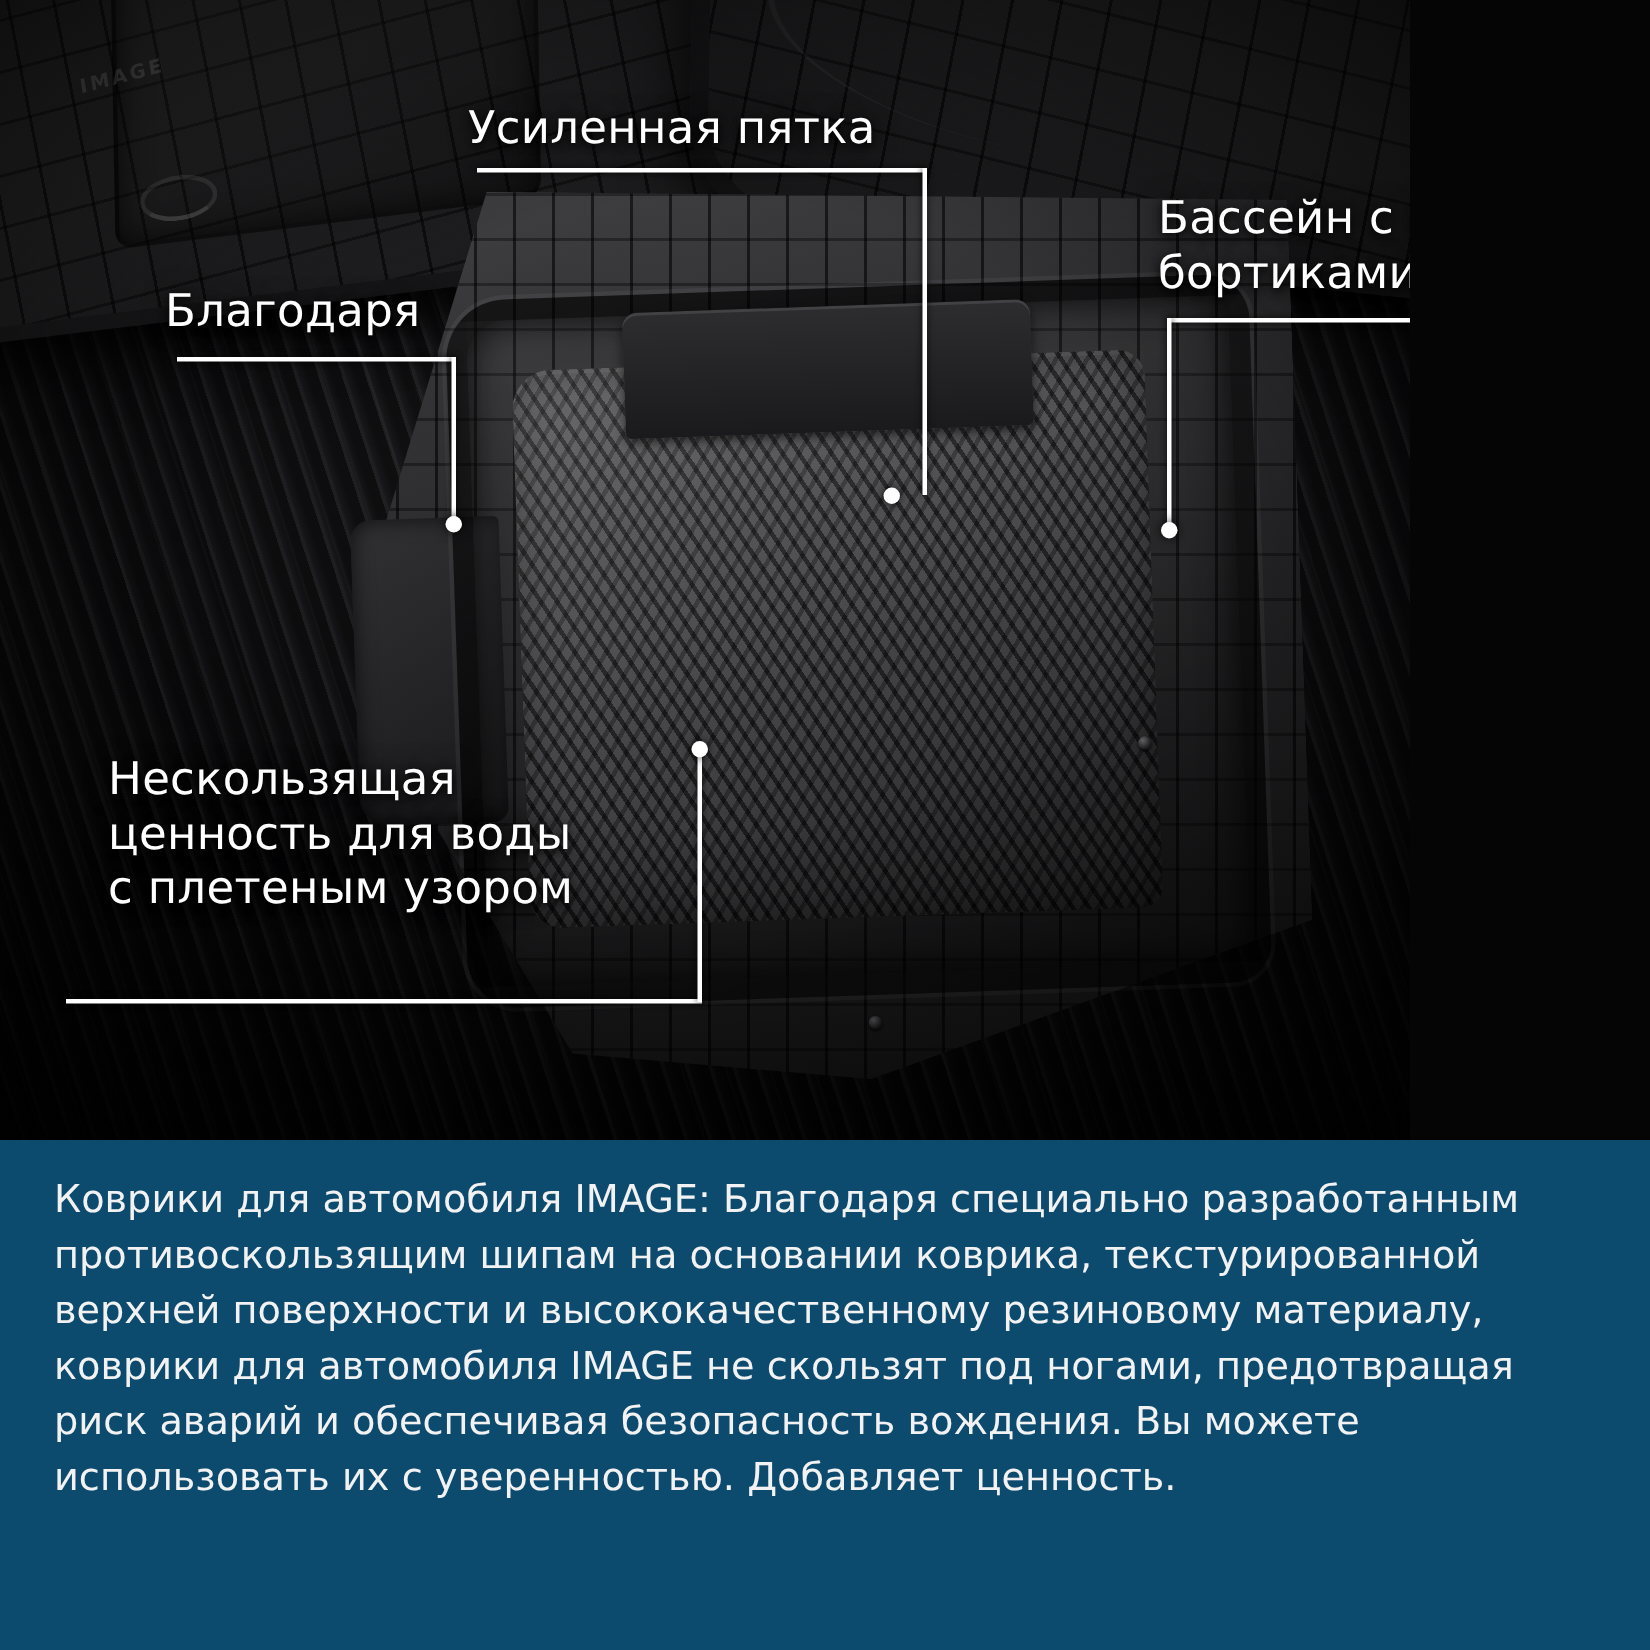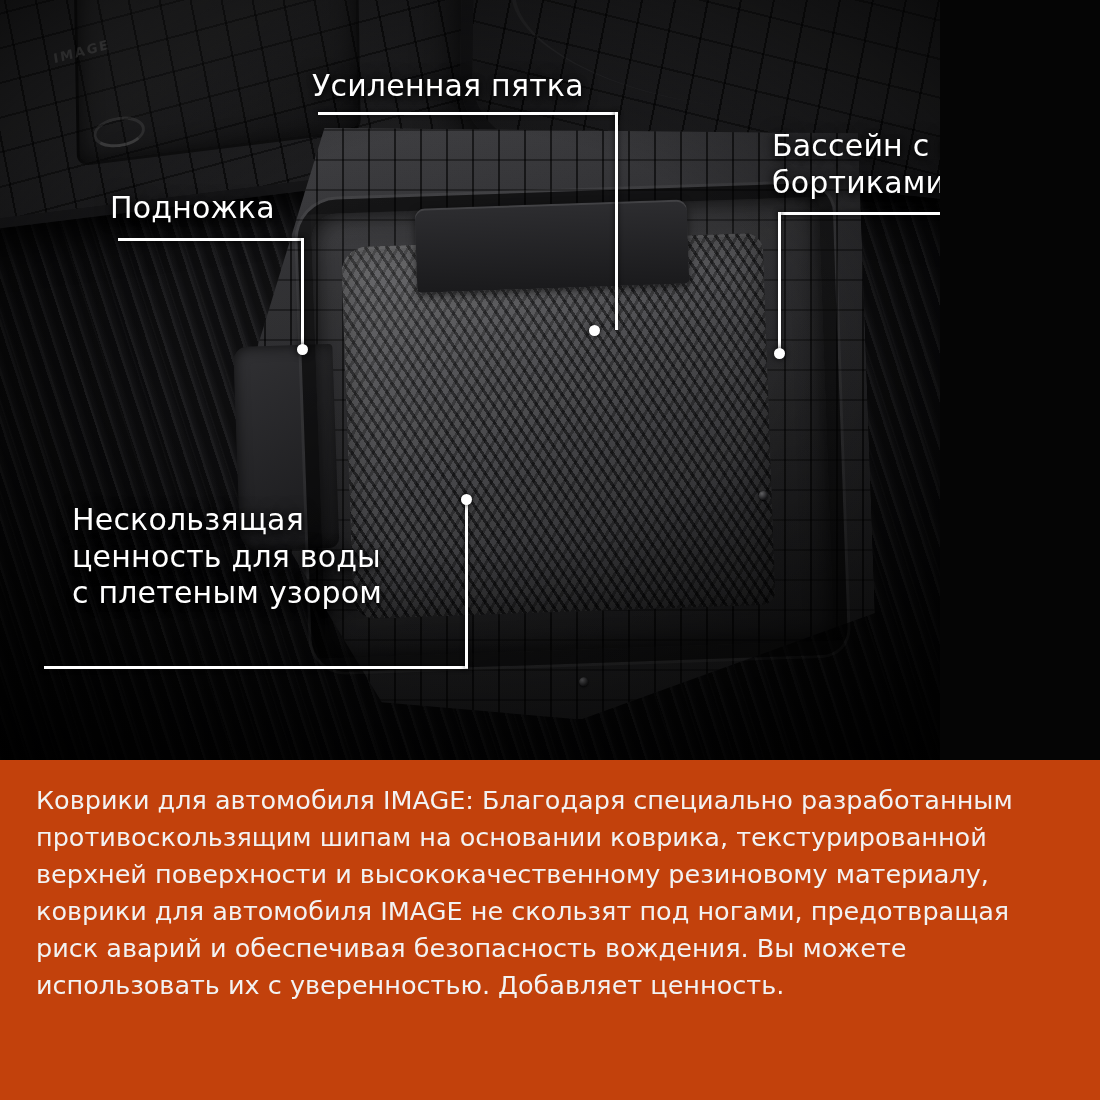--- a/index.html
+++ b/index.html
@@ -241,21 +241,21 @@
     border-radius: 50%;
     background: #fff;
     box-shadow: 0 0 7px rgba(0,0,0,.85);
   }
 
   
   .desc {
     position: absolute;
     left: 0; top: 760px;
     width: 1100px; height: 340px;
-    background: #c2410c;
+    background: #0c4a6e;
   }
   .desc p {
     margin: 0;
     padding: 22px 40px 0 36px;
     color: #f2f2f2;
     font-size: 25.5px;
     line-height: 1.45;
     font-weight: 400;
   }
 </style>
@@ -296,21 +296,21 @@
 
     <div class="vign"></div>
 
     <div class="label" id="label-heel">Усиленная пятка</div>
     <div class="leader">
       <div class="ln" style="left:318px; top:112px; width:300px; height:3px;"></div>
       <div class="ln" style="left:615px; top:112px; width:3px; height:218px;"></div>
       <div class="dot" style="left:589px; top:325px;"></div>
     </div>
 
-    <div class="label" id="label-step">Подножка</div>
+    <div class="label" id="label-step">Благодаря</div>
     <div class="leader">
       <div class="ln" style="left:118px; top:238px; width:186px; height:3px;"></div>
       <div class="ln" style="left:301px; top:238px; width:3px; height:110px;"></div>
       <div class="dot" style="left:297px; top:344px;"></div>
     </div>
 
     <div class="label" id="label-pool">Бассейн с высокими
 бортиками</div>
     <div class="leader">
       <div class="ln" style="left:778px; top:212px; width:232px; height:3px;"></div>

